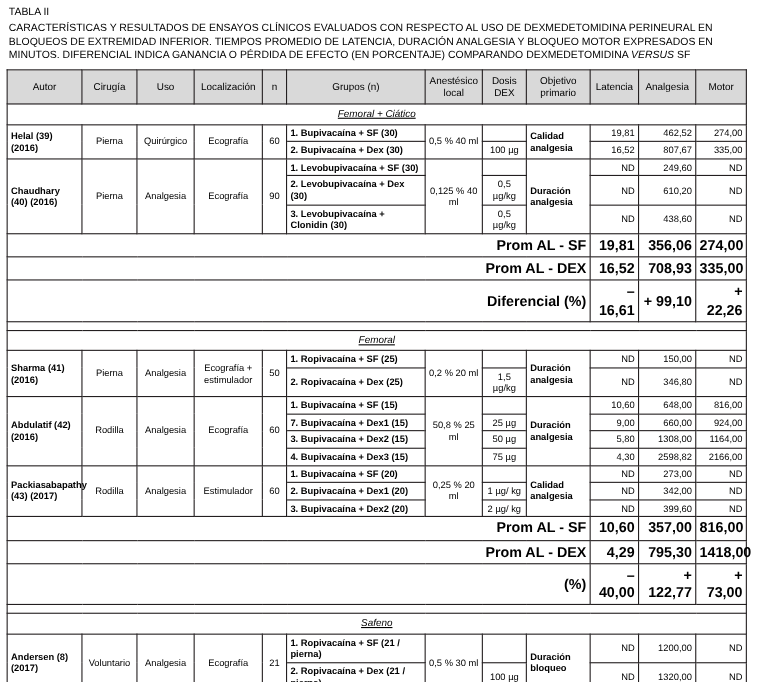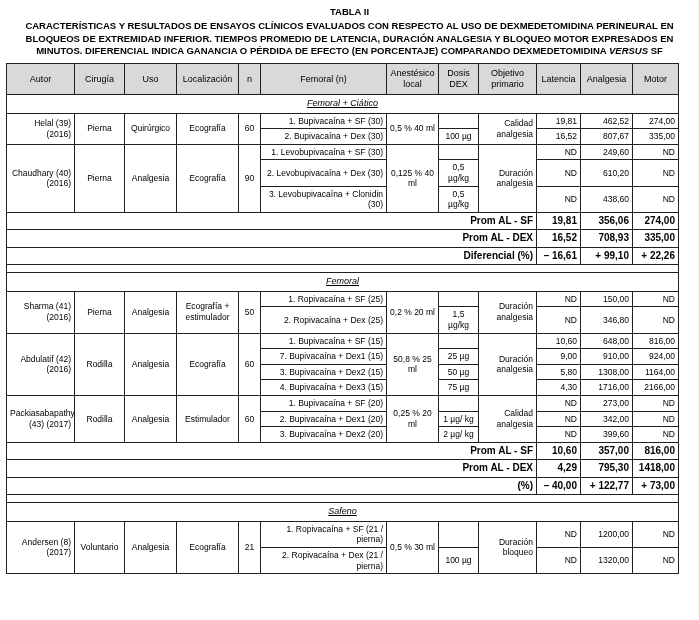--- a/index.html
+++ b/index.html
@@ -8,25 +8,24 @@
     width:699px;
     color:#000;
   }
   #page{
     width:699px;
     min-height:620px;
     box-sizing:border-box;
     padding:6px 6px 4px 6px;
   }
   .caption{
-    text-align:center;
+    text-align:left;
     font-size:9.5px;
     line-height:1.35;
     margin:0 2px 5px 2px;
-    font-weight:bold;
   }
   .caption .tabla{display:block;font-size:9.5px;margin-bottom:1px;}
   .caption .ital{font-style:italic;}
   table.main{
     border-collapse:collapse;
     width:550px;
     table-layout:fixed;
     font-size:8.5px;
   }
   table.main td, table.main th{
@@ -36,32 +35,32 @@
     line-height:1.25;
   }
   thead th{
     background:#d9d9d9;
     font-weight:normal;
     font-size:9px;
     text-align:center;
     height:26px;
   }
   td.c{text-align:center;}
-  td.l{text-align:right;}
+  td.l{text-align:left;font-weight:bold;}
   td.r{text-align:right;}
   tr.section td{
     text-align:center;
     font-style:italic;
     font-size:9px;
     padding:3px;
     text-decoration:underline;
   }
   tr.summary td{
     font-weight:bold;
-    font-size:10px;
+    font-size:13px;
   }
   .footnote{
     font-size:7.6px;
     margin-top:4px;
     line-height:1.3;
     padding:0 1px;
   }
   .spacer-row td{border:none;height:3px;padding:0;}
 </style>
 </head>
@@ -89,21 +88,21 @@
       <col style="width:52px">
       <col style="width:46px">
     </colgroup>
     <thead>
       <tr>
         <th>Autor</th>
         <th>Cirugía</th>
         <th>Uso</th>
         <th>Localización</th>
         <th>n</th>
-        <th>Femoral (n)</th>
+        <th>Grupos (n)</th>
         <th>Anestésico local</th>
         <th>Dosis DEX</th>
         <th>Objetivo primario</th>
         <th>Latencia</th>
         <th>Analgesia</th>
         <th>Motor</th>
       </tr>
     </thead>
     <tbody id="tbody">
         <tr class="section">
@@ -214,35 +213,35 @@
           <td class="c"></td>
           <td class="l" rowspan="4">Duración analgesia</td>
           <td class="r">10,60</td>
           <td class="r">648,00</td>
           <td class="r">816,00</td>
         </tr>
         <tr>
           <td class="l">7. Bupivacaína + Dex1 (15)</td>
           <td class="c">25 µg</td>
           <td class="r">9,00</td>
-          <td class="r">910,00</td>
+          <td class="r">660,00</td>
           <td class="r">924,00</td>
         </tr>
         <tr>
           <td class="l">3. Bupivacaína + Dex2 (15)</td>
           <td class="c">50 µg</td>
           <td class="r">5,80</td>
           <td class="r">1308,00</td>
           <td class="r">1164,00</td>
         </tr>
         <tr>
           <td class="l">4. Bupivacaína + Dex3 (15)</td>
           <td class="c">75 µg</td>
           <td class="r">4,30</td>
-          <td class="r">1716,00</td>
+          <td class="r">2598,82</td>
           <td class="r">2166,00</td>
         </tr>
         <tr>
           <td class="l" rowspan="3">Packiasabapathy (43) (2017)</td>
           <td class="c" rowspan="3">Rodilla</td>
           <td class="c" rowspan="3">Analgesia</td>
           <td class="c" rowspan="3">Estimulador</td>
           <td class="c" rowspan="3">60</td>
           <td class="l">1. Bupivacaína + SF (20)</td>
           <td class="c" rowspan="3">0,25 % 20 ml</td>

